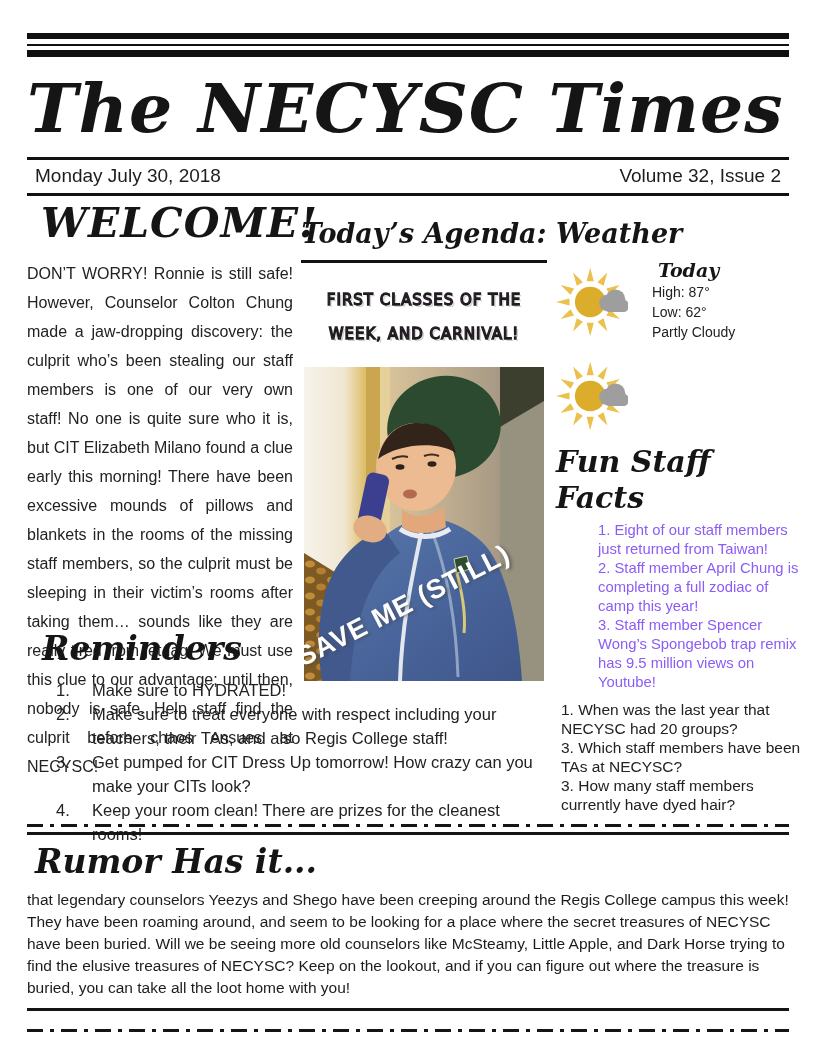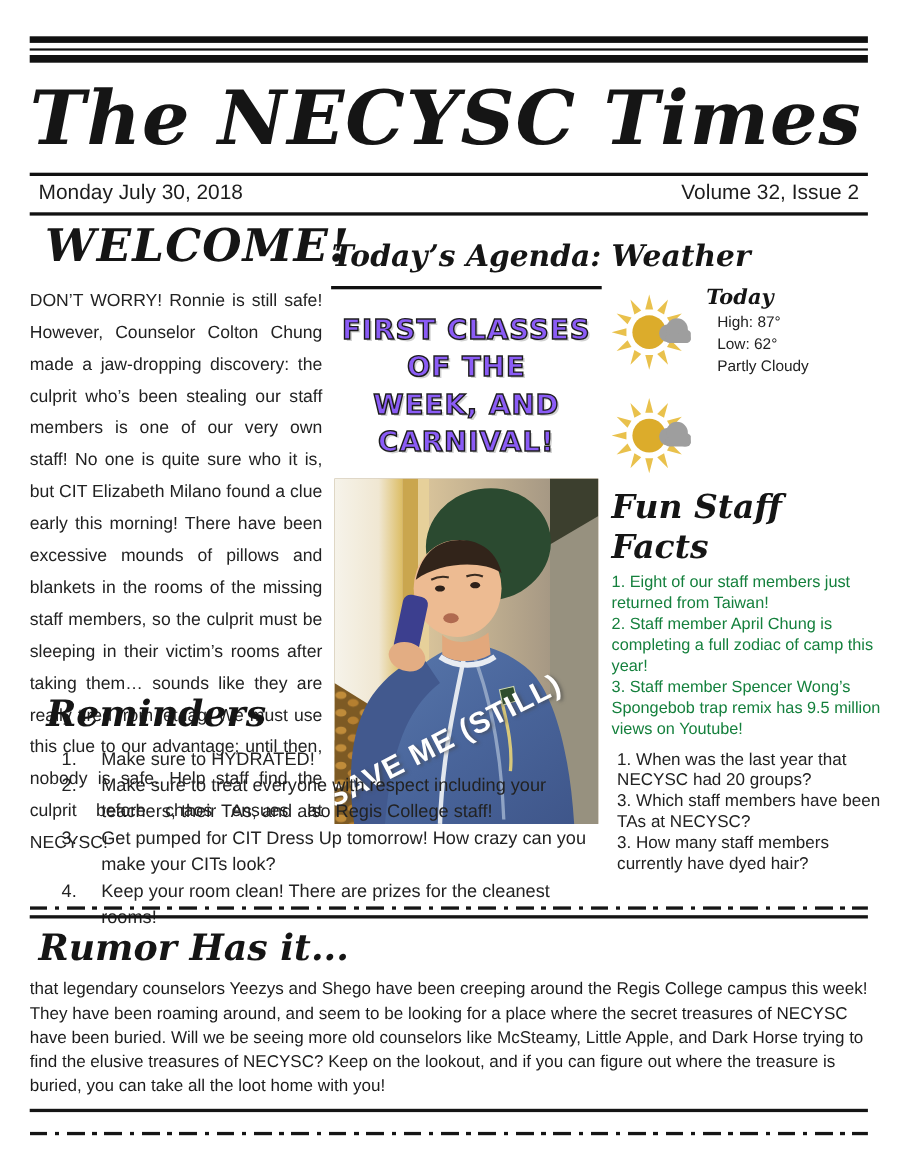--- a/index.html
+++ b/index.html
@@ -46,22 +46,22 @@
   .welcome-body {
     margin-top: 13px; font-size: 16px; line-height: 29px;
     text-align: justify; color: #222;
   }
 
   .agenda-heading { font-size: 27px; line-height: 32px; }
   .agenda-rule { height: 3px; background: #111; margin: 10px 2px 0 2px; }
   .agenda-banner {
     margin-top: 20px;
     font-family: "DejaVu Sans", sans-serif;
-    font-weight: 700; font-size: 25px; line-height: 34px; letter-spacing: 1px;
-    color: #8b5cf6;
+    font-weight: 400; font-size: 15px; line-height: 34px; letter-spacing: 1px;
+    color: #701a75;
     -webkit-text-stroke: 1.3px #1c1c1c;
     text-shadow: 2px 2px 0 rgba(0,0,0,0.18);
   }
   
   .photo {
     position: relative; width: 240px; height: 314px;
     margin: 16px auto 0 auto; overflow: hidden; background: #b7a98f;
   }
   .photo svg { display: block; }
   .photo-overlay {
@@ -69,25 +69,25 @@
     transform: rotate(-27deg); transform-origin: 0% 100%;
     font-size: 27px; font-weight: bold; letter-spacing: 1px;
     color: #ffffff; white-space: nowrap;
     text-shadow: 2px 2px 3px rgba(70,70,70,0.55);
   }
   
   .weather-heading { font-size: 27px; line-height: 32px; }
   .weather-card { display: flex; margin-top: 8px; }
   .weather-icon { width: 72px; flex: 0 0 72px; margin-top: 4px; }
   .weather-text { margin-left: 14px; }
-  .weather-day { font-size: 19px; line-height: 24px; }
+  .weather-day { font-size: 19px; line-height: 24px; text-align: center; }
   .weather-line { font-size: 14px; line-height: 20px; margin-left: 10px; color: #222; }
   
   .facts-heading { font-size: 30px; line-height: 36px; margin-top: 12px; }
-  .facts-body { margin-top: 5px; font-size: 14.8px; line-height: 19px; color: #15803d; }
+  .facts-body { margin-top: 5px; font-size: 14.8px; line-height: 19px; color: #8b5cf6; margin-left: 42px; }
   .trivia-heading { font-size: 32px; line-height: 38px; margin-top: 16px; }
   .trivia-body { margin-top: 8px; margin-left: 5px; font-size: 15.5px; line-height: 19px; color: #222; }
   .trivia-body p { margin: 0; }
   
   .reminders { position: absolute; left: 38px; top: 628px; width: 516px; }
   .reminders-heading { font-size: 33px; line-height: 42px; margin-left: 4px; }
   .reminders-list { margin-top: 8px; }
   .reminder-row { display: flex; font-size: 16.5px; line-height: 24px; color: #222; }
   .reminder-num { flex: 0 0 36px; text-align: left; padding-left: 18px; }
   .reminder-text { flex: 1; padding-left: 18px; }

